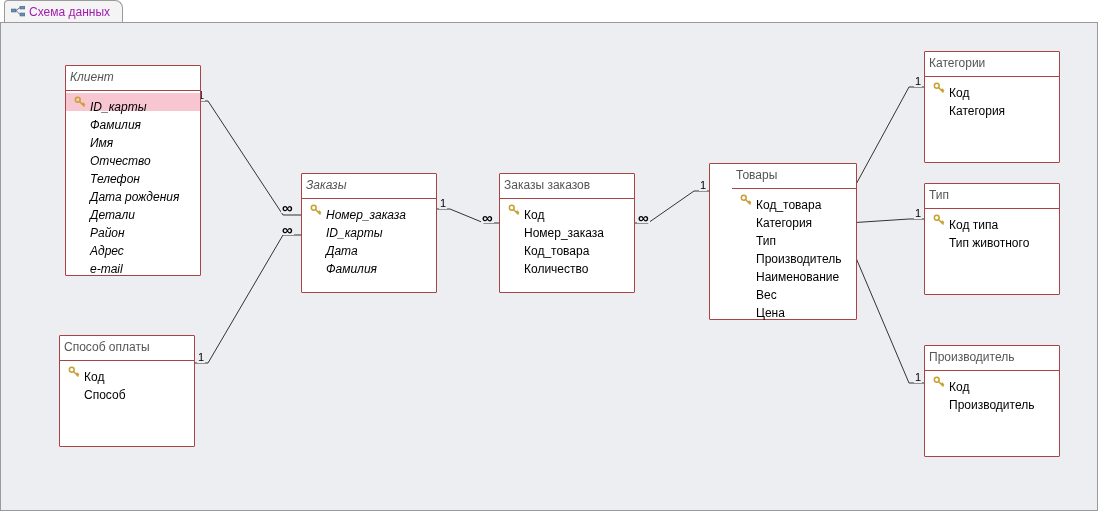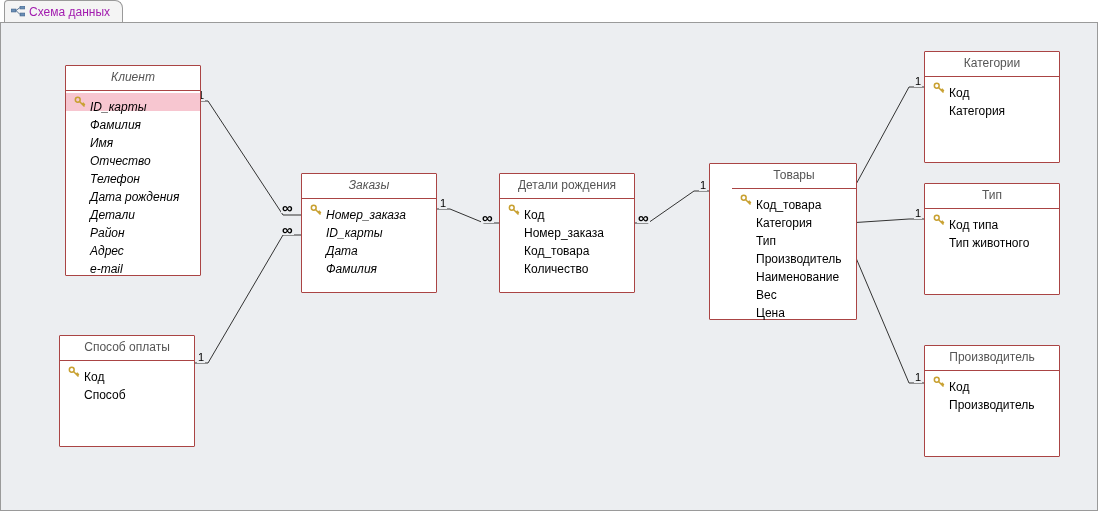--- a/index.html
+++ b/index.html
@@ -49,21 +49,21 @@
     overflow: hidden;
   }
   .table-box {
     position: absolute;
     background: #fff;
     border: 1px solid #a44;
     border-radius: 1px;
     box-shadow: 0 0 0 1px rgba(0,0,0,0);
   }
   .table-title {
-    text-align: center;
+    text-align: left;
     padding: 4px 4px 6px 4px;
     color: #555;
     border-bottom: 1px solid #a44;
   }
   .table-fields {
     padding: 2px 0;
   }
   .field {
     display: flex;
     align-items: center;
@@ -251,21 +251,21 @@
           <span class="field-name">Дата</span>
         </div>
         <div class="field">
           <span class="key-slot"></span>
           <span class="field-name">Фамилия</span>
         </div>
       </div>
   </div>
 
   <div class="table-box" style="left:498px; top:150px; width:134px; height:118px;">
-    <div class="table-title">Детали рождения</div>
+    <div class="table-title">Заказы заказов</div>
     <div class="table-fields">
         <div class="field">
           <span class="key-slot">
             <svg width="12" height="12" viewBox="0 0 16 16">
               <circle cx="5" cy="5" r="3.2" fill="none" stroke="#c8a030" stroke-width="2"></circle>
               <path d="M7 7 L14 14 M11 11 L13 9 M12.5 12.5 L14.5 10.5" stroke="#c8a030" stroke-width="2" fill="none"></path>
             </svg>
           </span>
           <span class="field-name">Код</span>
         </div>

